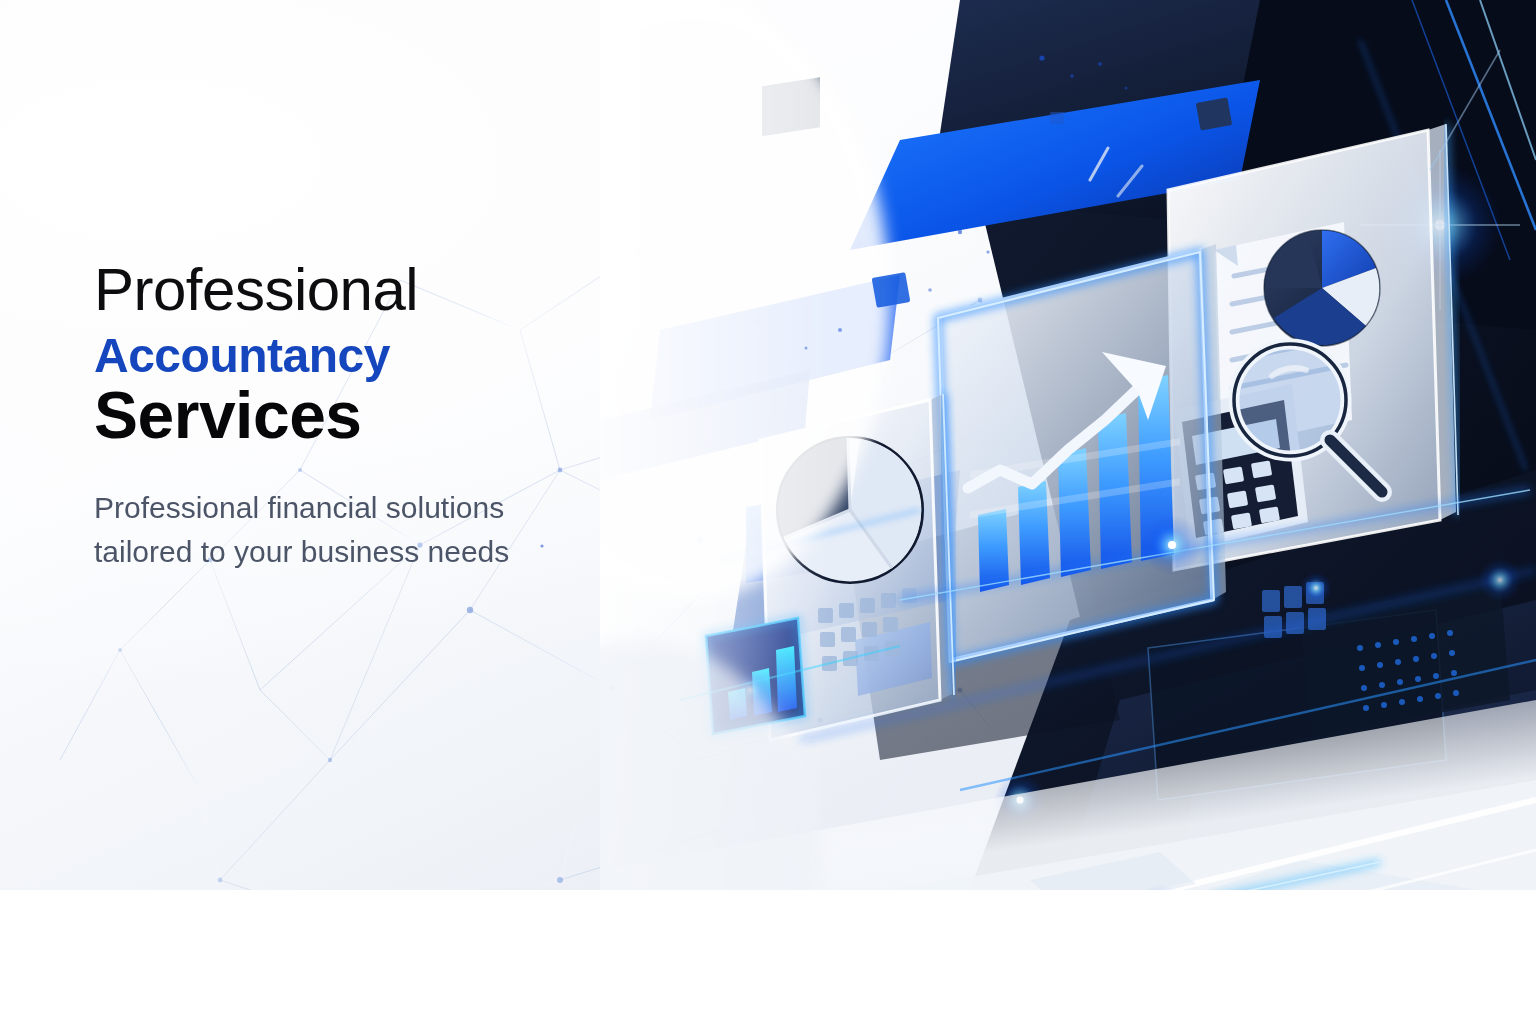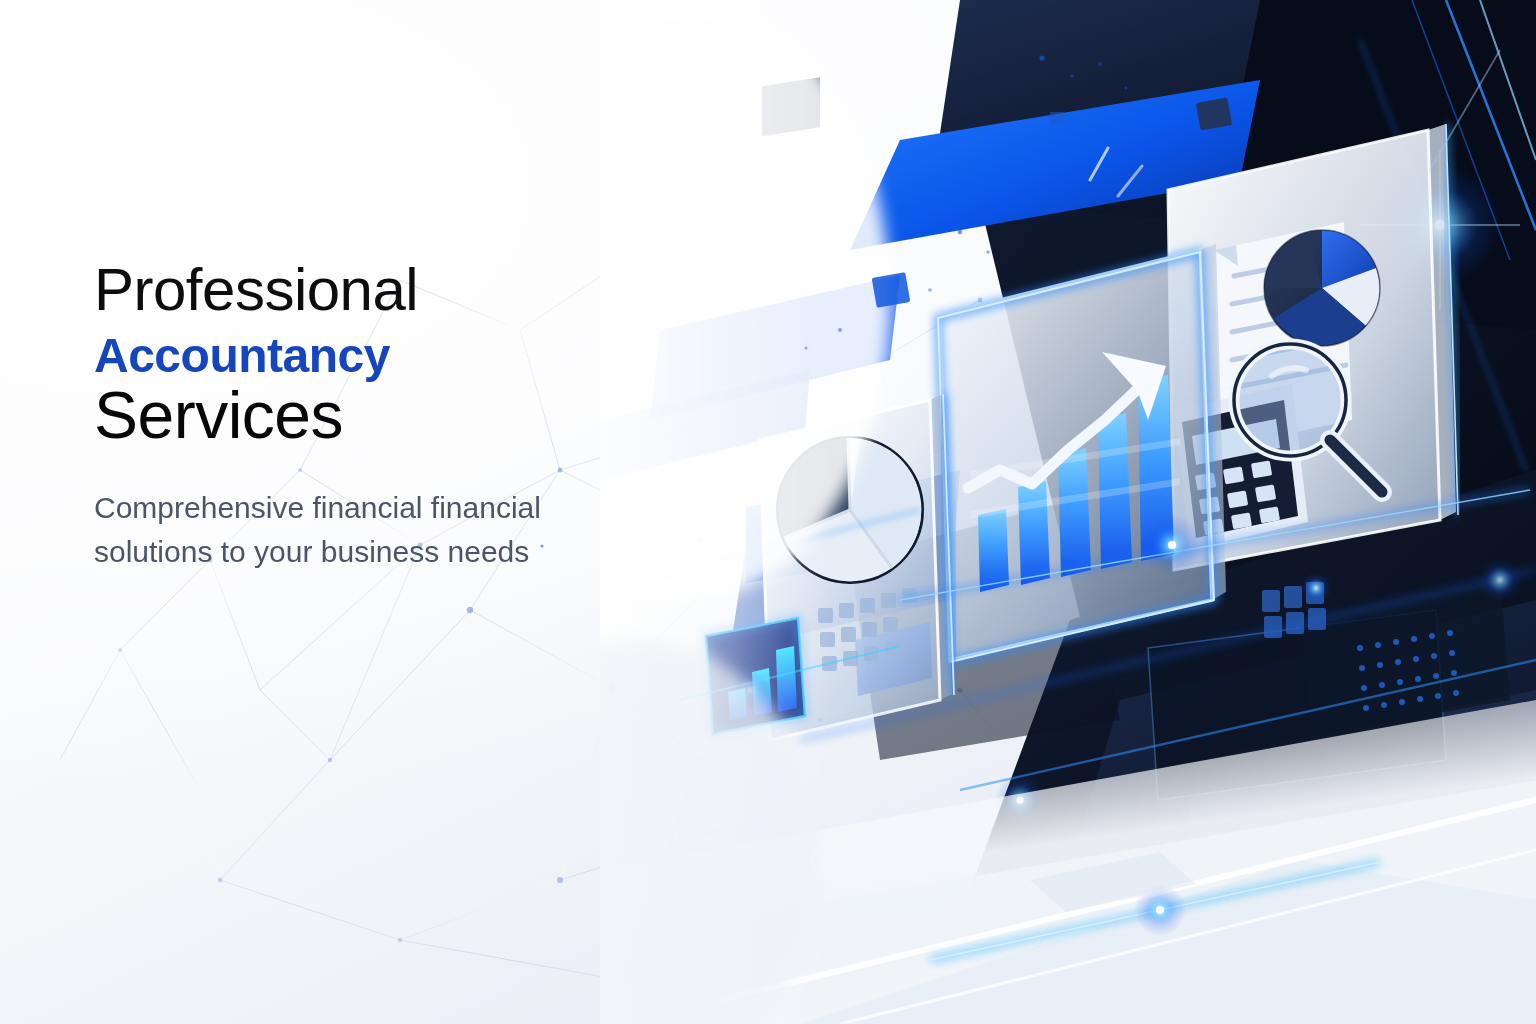--- a/index.html
+++ b/index.html
@@ -1,39 +1,39 @@
 <!DOCTYPE html>
 <html><head>
 <meta charset="utf-8">
 <style>
   html,body{margin:0;padding:0;}
   body{
     width:1536px;height:1024px;overflow:hidden;
     font-family:"Liberation Sans", sans-serif;
     background:#ffffff;
   }
-  #stage{position:relative;width:1536px;height:1024px;overflow:hidden;
+  #stage{position:relative;width:1536px;height:890px;overflow:hidden;
     background:
       radial-gradient(ellipse 70% 60% at 10% 18%, #ffffff 0%, #fdfdfe 45%, rgba(253,253,254,0) 100%),
       linear-gradient(155deg,#ffffff 0%,#fbfcfe 30%,#f2f5f9 58%,#e9edf4 80%,#e6ebf3 100%);
   }
 
   
   .mesh{position:absolute;inset:0;pointer-events:none;}
 
   
   .graphic{position:absolute;top:0;left:600px;width:936px;height:1024px;pointer-events:none;}
 
   
   .copy{position:absolute;left:94px;top:258px;width:640px;}
   .h-line{display:block;letter-spacing:-0.5px;}
   .l1{font-size:60px;font-weight:400;color:#0d0d0f;line-height:1.08;margin-bottom:8px;}
   .l2{font-size:66px;font-weight:700;color:#1646bd;line-height:1.05;}
   .l3{font-size:48px;font-weight:700;color:#1646bd;line-height:1.05;}
-  .l4{font-size:66px;font-weight:400;color:#07070a;line-height:1.05;}
+  .l4{font-size:66px;font-weight:700;color:#07070a;line-height:1.05;}
   .sub{margin-top:36px;font-size:30px;line-height:1.45;color:#4c5568;font-weight:400;max-width:560px;}
   .sub .sl{display:block;}
 </style>
 </head>
 <body>
 
 <div id="stage">
 
   <svg class="mesh" viewBox="0 0 1536 1024" preserveAspectRatio="none" aria-hidden="true">
     <defs>
@@ -452,18 +452,18 @@
     <path d="M1118 196 L1142 166" stroke="#e6edf7" stroke-width="3" opacity="0.6" stroke-linecap="round"></path>
     <path d="M1500 50 L1430 170" stroke="#9fc7ef" stroke-width="1.6" opacity="0.5"></path>
   </svg>
 
   <div class="copy">
     <span class="h-line l1">Professional</span>
     <span class="h-line l3">Accountancy</span>
     <span class="h-line l4">Services</span>
 
     <div class="sub">
-      <span class="sl">Comprehensive financial financial</span>
-      <span class="sl">solutions to your business needs</span>
+      <span class="sl">Professional financial solutions</span>
+      <span class="sl">tailored to your business needs</span>
     </div>
   </div>
 
 </div>
 
 </body></html>

